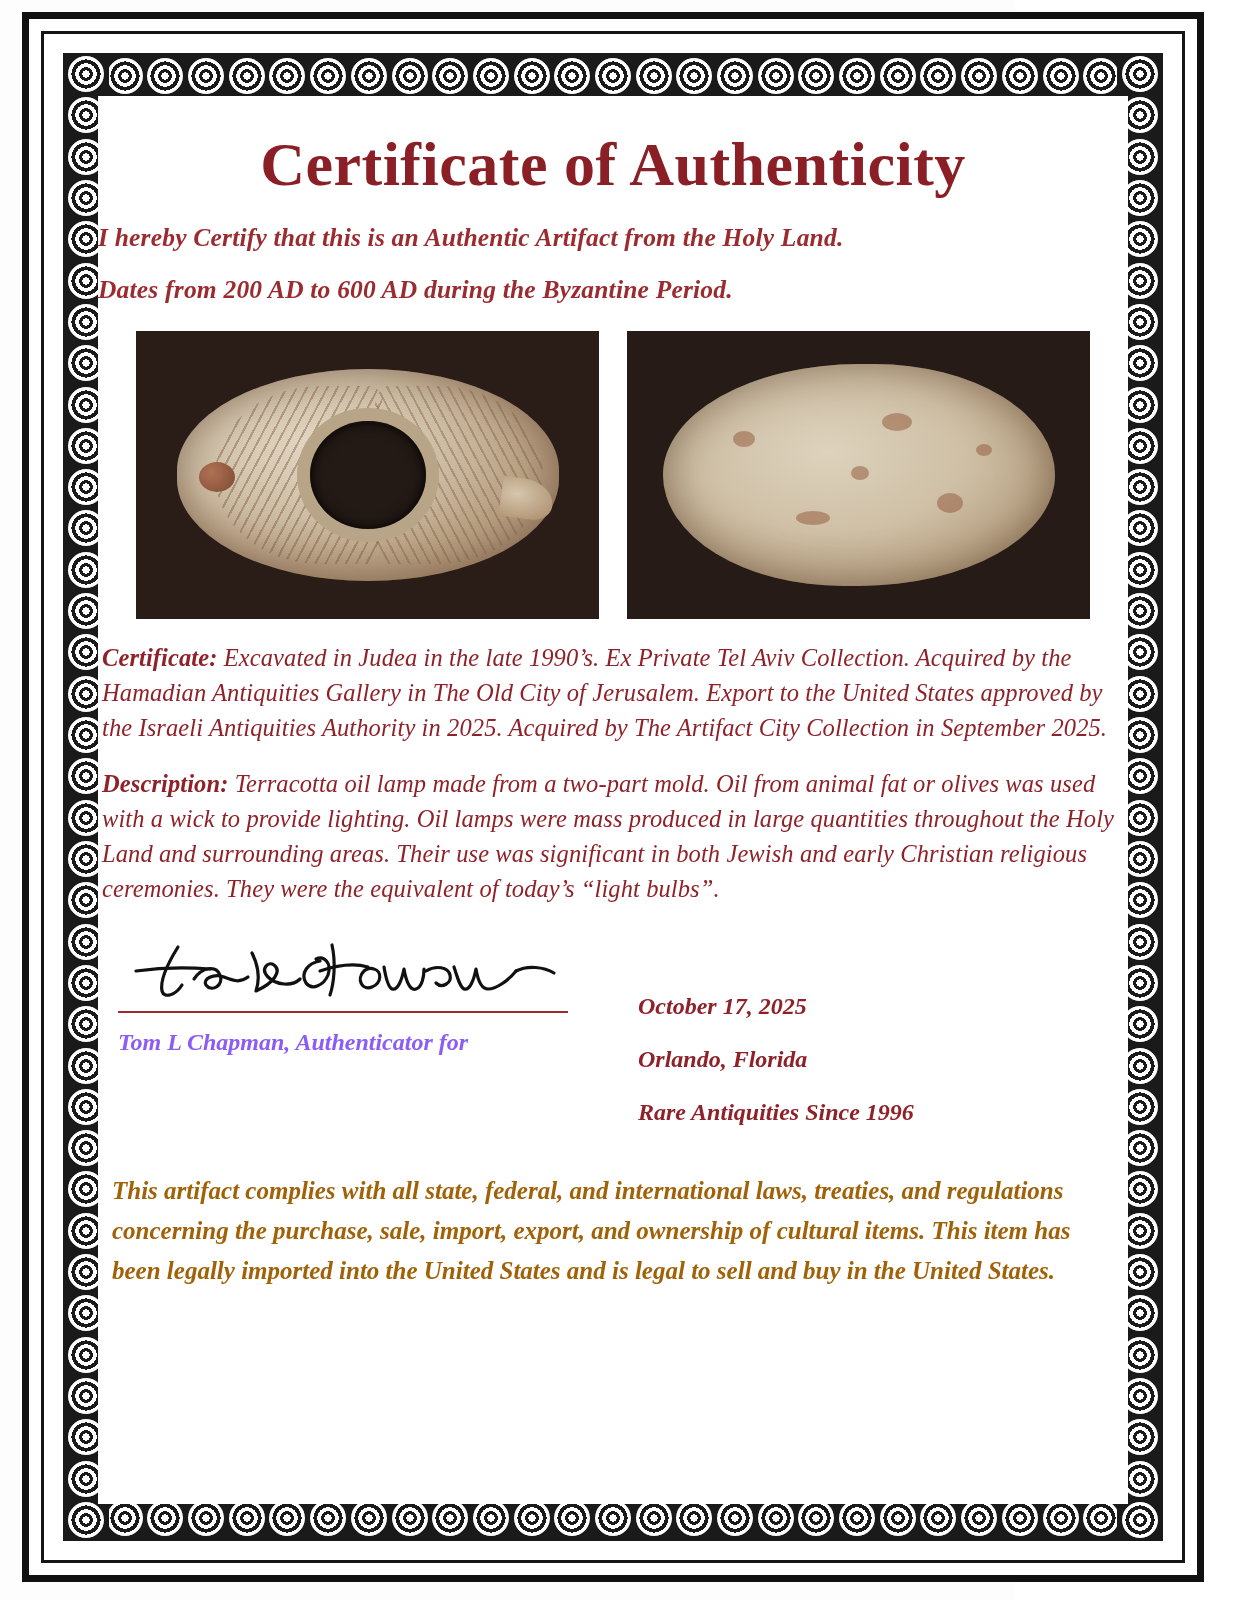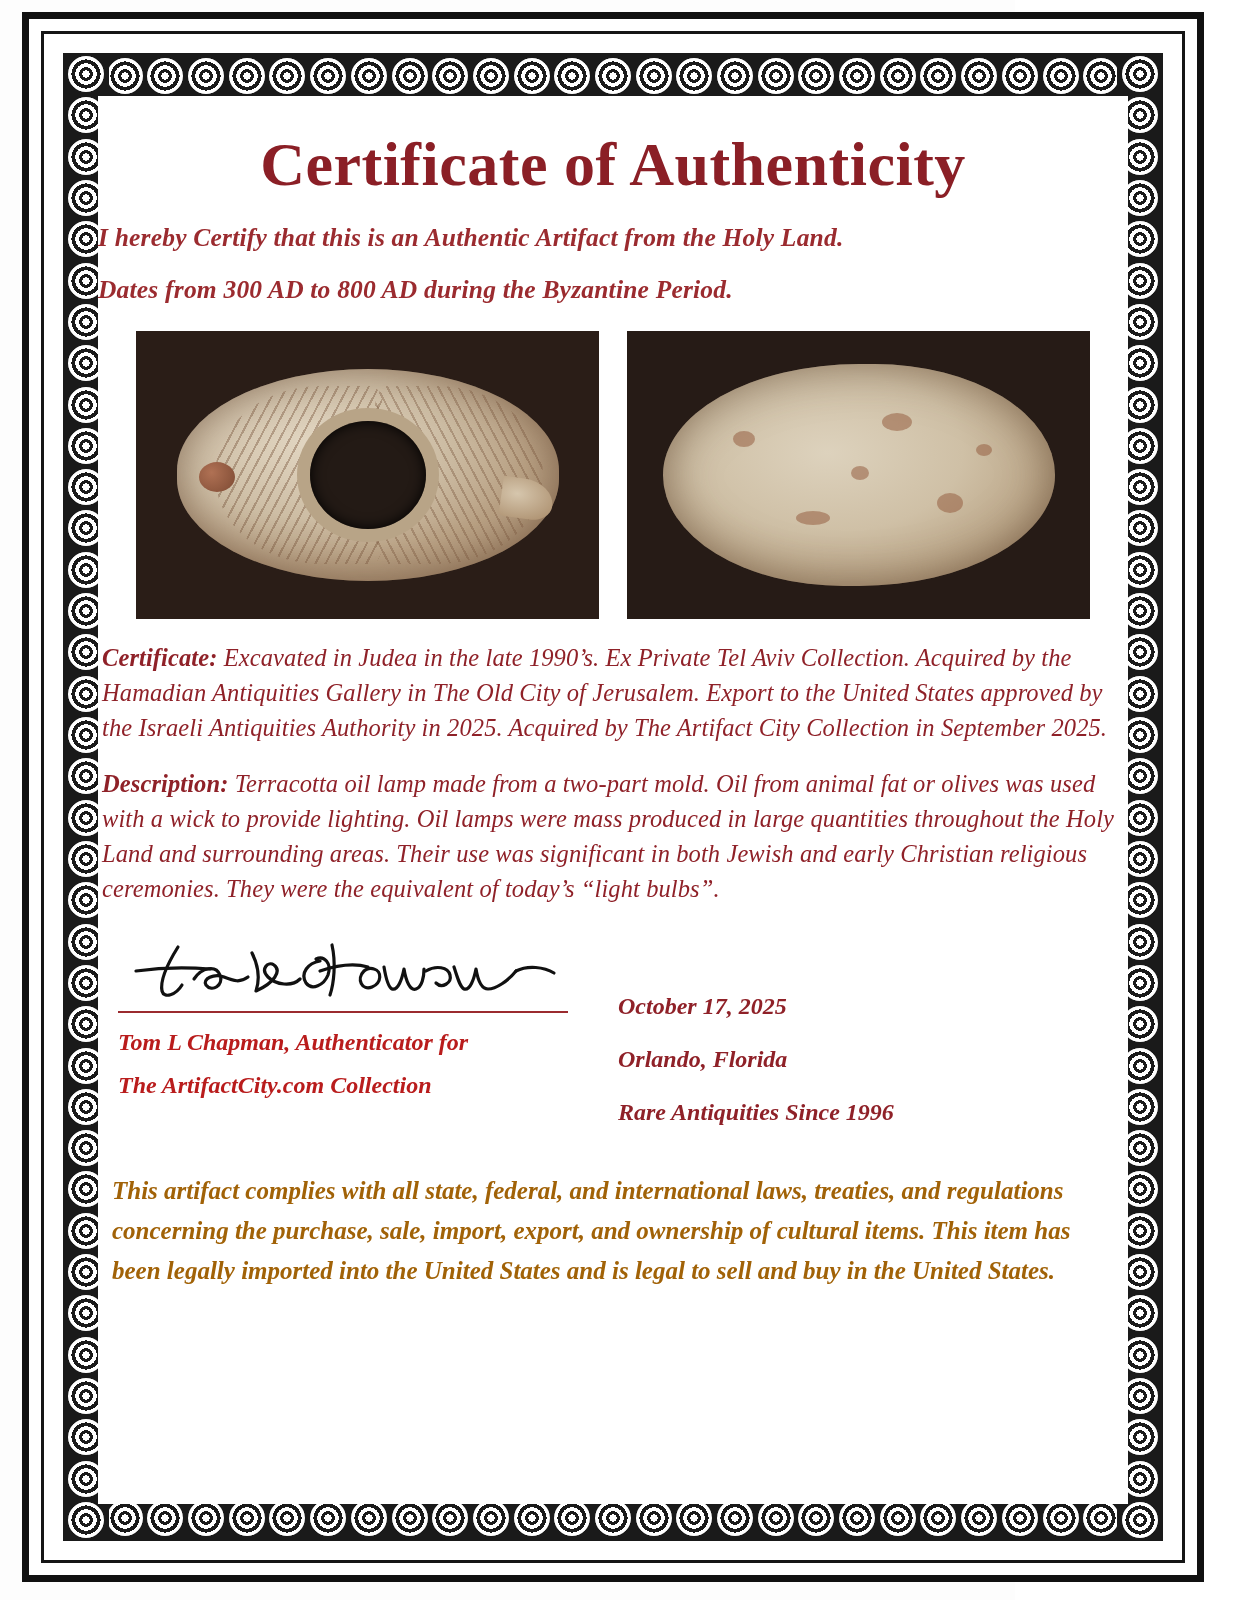--- a/index.html
+++ b/index.html
@@ -247,34 +247,35 @@
   .sig-rule {
     width: 450px;
     height: 2px;
     background: #9b2b2f;
     margin-top: 2px;
   }
   .sig-line {
     font-style: italic;
     font-weight: bold;
     font-size: 24px;
-    color: #b91c1c;
+    color: #8b5cf6;
     margin-top: 16px;
   }
   .right-col {
     position: absolute;
     left: 520px;
     top: 56px;
   }
   .right-col .r-line {
     font-style: italic;
     font-weight: bold;
     font-size: 24px;
     color: #8f2128;
     margin-bottom: 26px;
+    margin-left: 20px;
   }
 
   .legal {
     font-style: italic;
     font-weight: bold;
     font-size: 25px;
     line-height: 1.6;
     color: #a16207;
     margin: 34px 10px 0 14px;
   }
@@ -435,21 +436,21 @@
 
       <div class="inner-rule"></div>
     </div>
   </div>
 
   <div class="content">
 
     <div class="title">Certificate of Authenticity</div>
 
     <div class="certify-line">I hereby Certify that this is an Authentic Artifact from the Holy Land.</div>
-    <div class="certify-line second">Dates from 300 AD to 800 AD during the Byzantine Period.</div>
+    <div class="certify-line second">Dates from 200 AD to 600 AD during the Byzantine Period.</div>
 
     <div class="photos">
       <div class="photo left">
         <div class="lamp-top">
           <div class="ridges"></div>
           <div class="ridges r2"></div>
           <div class="nub"></div>
           <div class="spout"></div>
         </div>
       </div>
@@ -487,21 +488,20 @@
             <path d="M196 34 C 214 28, 230 26, 244 30"></path>
             <path d="M240 34 C 232 42, 238 54, 248 50 C 258 46, 258 34, 250 32 C 244 30, 240 34, 240 34"></path>
             <path d="M260 30 C 262 42, 264 50, 268 52 C 274 54, 278 42, 280 32 C 282 44, 286 54, 292 52 C 298 50, 300 40, 300 32"></path>
             <path d="M302 34 C 312 28, 324 30, 326 38 C 328 46, 318 52, 312 46"></path>
             <path d="M330 30 C 334 42, 336 50, 340 52 C 346 54, 350 42, 352 32 C 354 44, 358 52, 364 52 C 372 52, 384 44, 392 34"></path>
             <path d="M392 34 C 404 28, 420 30, 430 36"></path>
           </g>
         </svg>
         <div class="sig-rule"></div>
         <div class="sig-line">Tom L Chapman, Authenticator for</div>
-        <div class="sig-line">The ArtifactCity.com Collection</div>
       </div>
 
       <div class="right-col">
         <div class="r-line">October 17, 2025</div>
         <div class="r-line">Orlando, Florida</div>
         <div class="r-line">Rare Antiquities Since 1996</div>
       </div>
     </div>
 
     <div class="legal">This artifact complies with all state, federal, and international laws, treaties, and regulations concerning the purchase, sale, import, export, and ownership of cultural items. This item has been legally imported into the United States and is legal to sell and buy in the  United States.</div>

